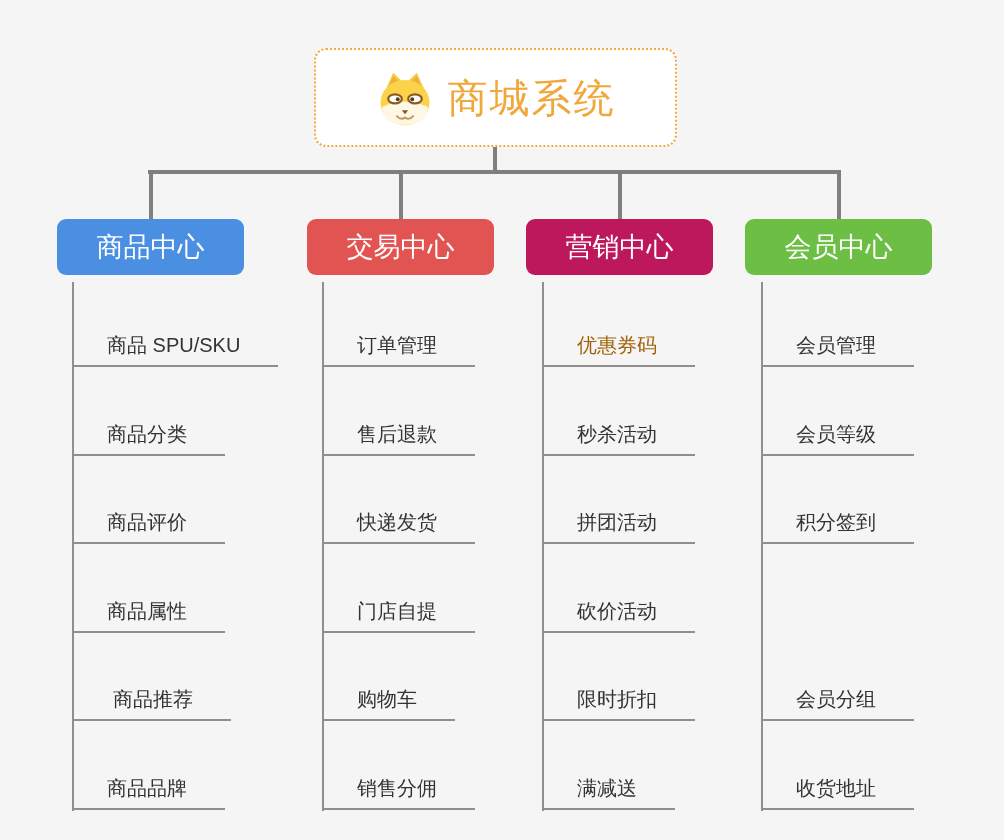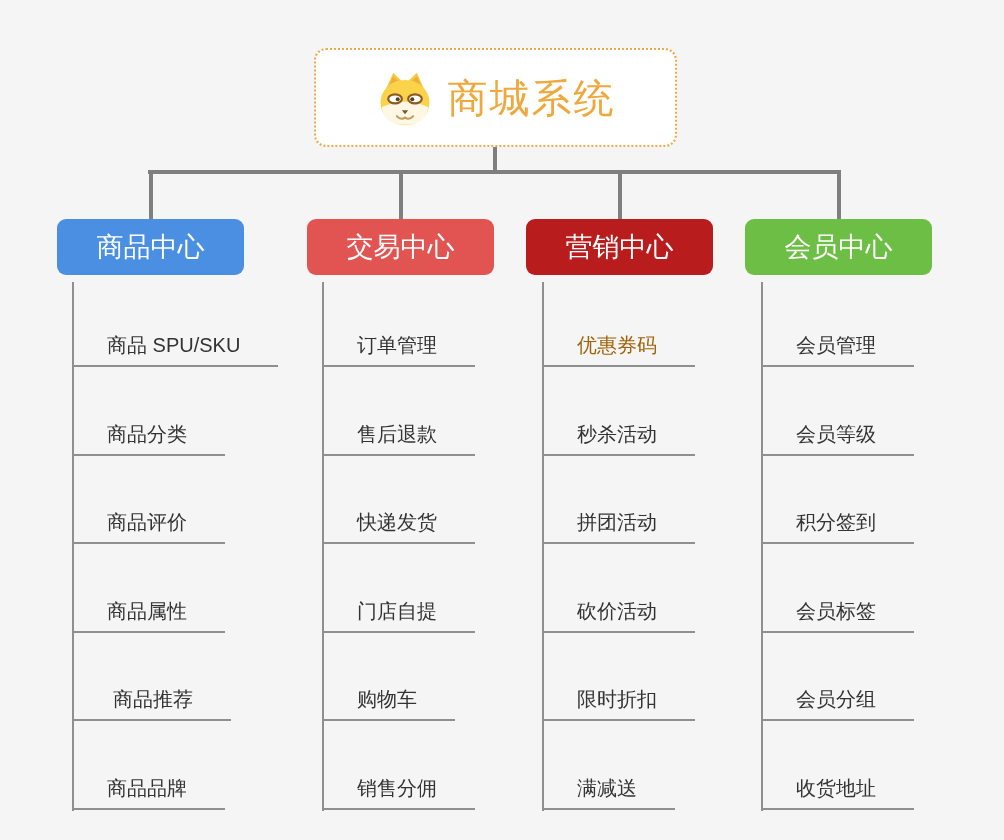--- a/index.html
+++ b/index.html
@@ -74,21 +74,21 @@
     </span>
     <span class="root-label" style="color: rgb(240, 168, 60);">商城系统</span>
   </div>
 
   <div class="branch-node" id="branch-0" style="left: 57px; background: rgb(74, 143, 226);">
     <span class="branch-label">商品中心</span>
   </div>
   <div class="branch-node" id="branch-1" style="left: 307px; background: rgb(226, 84, 82);">
     <span class="branch-label">交易中心</span>
   </div>
-  <div class="branch-node" id="branch-2" style="left: 526px; background: #b91c1c;">
+  <div class="branch-node" id="branch-2" style="left: 526px; background: #be185d;">
     <span class="branch-label">营销中心</span>
   </div>
   <div class="branch-node" id="branch-3" style="left: 745px; background: rgb(109, 190, 68);">
     <span class="branch-label">会员中心</span>
   </div>
 
   <div class="spine" id="spine-0" style="left: 72px; background: rgb(143, 143, 143);"></div>
   <div class="spine" id="spine-1" style="left: 322px; background: rgb(143, 143, 143);"></div>
   <div class="spine" id="spine-2" style="left: 542px; background: rgb(143, 143, 143);"></div>
   <div class="spine" id="spine-3" style="left: 761px; background: rgb(143, 143, 143);"></div>
@@ -107,16 +107,15 @@
     <div class="leaf" style="left: 323px; top: 763px; border-bottom: 2px solid rgb(143, 143, 143); color: rgb(51, 51, 51);">销售分佣</div>
     <div class="leaf" style="left: 543px; top: 320px; border-bottom: 2px solid rgb(143, 143, 143); color: #a16207;">优惠券码</div>
     <div class="leaf" style="left: 543px; top: 409px; border-bottom: 2px solid rgb(143, 143, 143); color: rgb(51, 51, 51);">秒杀活动</div>
     <div class="leaf" style="left: 543px; top: 497px; border-bottom: 2px solid rgb(143, 143, 143); color: rgb(51, 51, 51);">拼团活动</div>
     <div class="leaf" style="left: 543px; top: 586px; border-bottom: 2px solid rgb(143, 143, 143); color: rgb(51, 51, 51);">砍价活动</div>
     <div class="leaf" style="left: 543px; top: 674px; border-bottom: 2px solid rgb(143, 143, 143); color: rgb(51, 51, 51);">限时折扣</div>
     <div class="leaf" style="left: 543px; top: 763px; border-bottom: 2px solid rgb(143, 143, 143); color: rgb(51, 51, 51);">满减送</div>
     <div class="leaf" style="left: 762px; top: 320px; border-bottom: 2px solid rgb(143, 143, 143); color: rgb(51, 51, 51);">会员管理</div>
     <div class="leaf" style="left: 762px; top: 409px; border-bottom: 2px solid rgb(143, 143, 143); color: rgb(51, 51, 51);">会员等级</div>
     <div class="leaf" style="left: 762px; top: 497px; border-bottom: 2px solid rgb(143, 143, 143); color: rgb(51, 51, 51);">积分签到</div>
-    <div class="leaf" style="left: 762px; top: 586px; border-bottom: 2px solid rgb(143, 143, 143); color: rgb(51, 51, 51);">会员标签</div>
     <div class="leaf" style="left: 762px; top: 674px; border-bottom: 2px solid rgb(143, 143, 143); color: rgb(51, 51, 51);">会员分组</div>
     <div class="leaf" style="left: 762px; top: 763px; border-bottom: 2px solid rgb(143, 143, 143); color: rgb(51, 51, 51);">收货地址</div>
   </div>
 
 </body></html>

